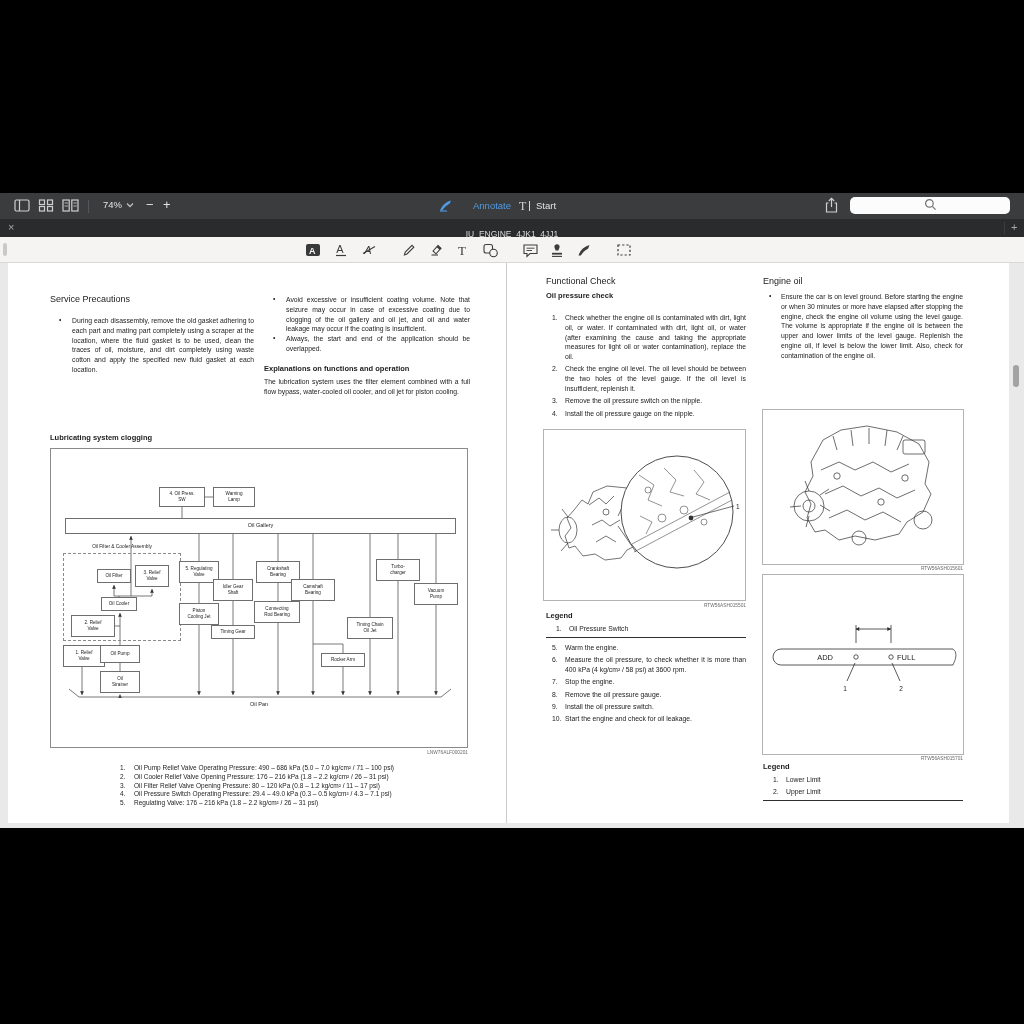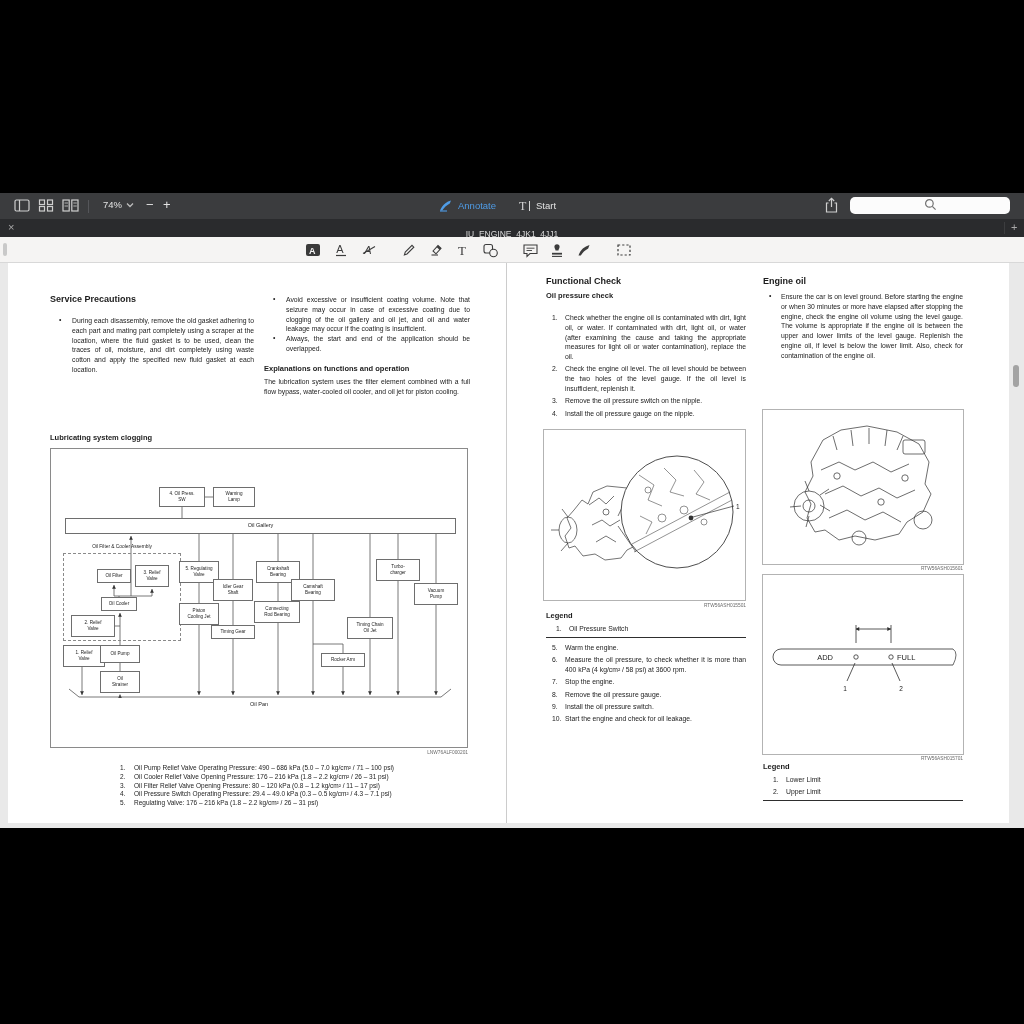--- a/index.html
+++ b/index.html
@@ -29,21 +29,21 @@
   .aicon svg{display:block;}
   #handle{position:absolute;left:3px;top:6px;width:4px;height:13px;border-radius:2px;background:#c9c9c9;}
 
   
   #pageL{position:absolute;left:8px;top:0;width:498px;height:560px;background:#fff;}
   #pageR{position:absolute;left:506px;top:0;width:503px;height:560px;background:#fff;border-left:1px solid #cccccc;box-sizing:border-box;}
   #scrollthumb{position:absolute;left:1013px;top:102px;width:6px;height:22px;border-radius:3px;background:#a3a3a3;}
 
   .doc{color:#1c1c1c;}
   .h1{font-size:11.5px;font-weight:bold;}
-  .h2{font-size:9px;font-weight:bold;}
+  .h2{font-size:9px;font-weight:normal;}
   .h3{font-size:7.5px;font-weight:bold;}
   .body{font-size:6.8px;line-height:9.8px;text-align:justify;}
   .bullet-mark{position:absolute;font-size:6.8px;}
   .numrow{display:flex;font-size:6.8px;line-height:9.8px;margin-bottom:2.5px;}
   .numrow .n{flex:0 0 13px;}
   .numrow .t{flex:1;text-align:justify;}
   .figframe{position:absolute;background:#fff;border:1px solid #b3b3b3;box-sizing:border-box;}
   .figcode{position:absolute;font-size:4.8px;color:#6a6a6a;text-align:right;}
   .rule{position:absolute;height:1px;background:#2e2e2e;}
   .presrow{display:flex;font-size:6.5px;line-height:8.8px;}
@@ -117,21 +117,21 @@
           <span>+</span>
         </div>
 
       <div class="abs tbtn" style="left:438px;top:5px">
         <span>
           <svg width="15" height="15" viewBox="0 0 15 15">
               <path d="M2,12.5 C5,6 9,3.5 13,2.5 L11.8,5.5 C8.6,7.2 6,9.5 4.3,12.5 z" fill="#4f9ce6"></path>
               <line x1="2" y1="13" x2="9" y2="13" stroke="#4f9ce6" stroke-width="1.1"></line>
             </svg>
         </span>
-        <span class="tb-text blue" style="margin-left:5px">Annotate</span>
+        <span class="tb-text blue" style="margin-left:20px">Annotate</span>
       </div>
       <div class="abs tbtn" style="left:518px;top:5px">
         <span>
           <svg width="14" height="15" viewBox="0 0 14 15">
               <text x="1" y="12" font-size="12" fill="#d6d6d6" font-family="Liberation Serif,serif">T</text>
               <line x1="11.5" y1="3" x2="11.5" y2="13" stroke="#d6d6d6" stroke-width="1"></line>
             </svg>
         </span>
         <span class="tb-text" style="margin-left:4px">Start</span>
       </div>

